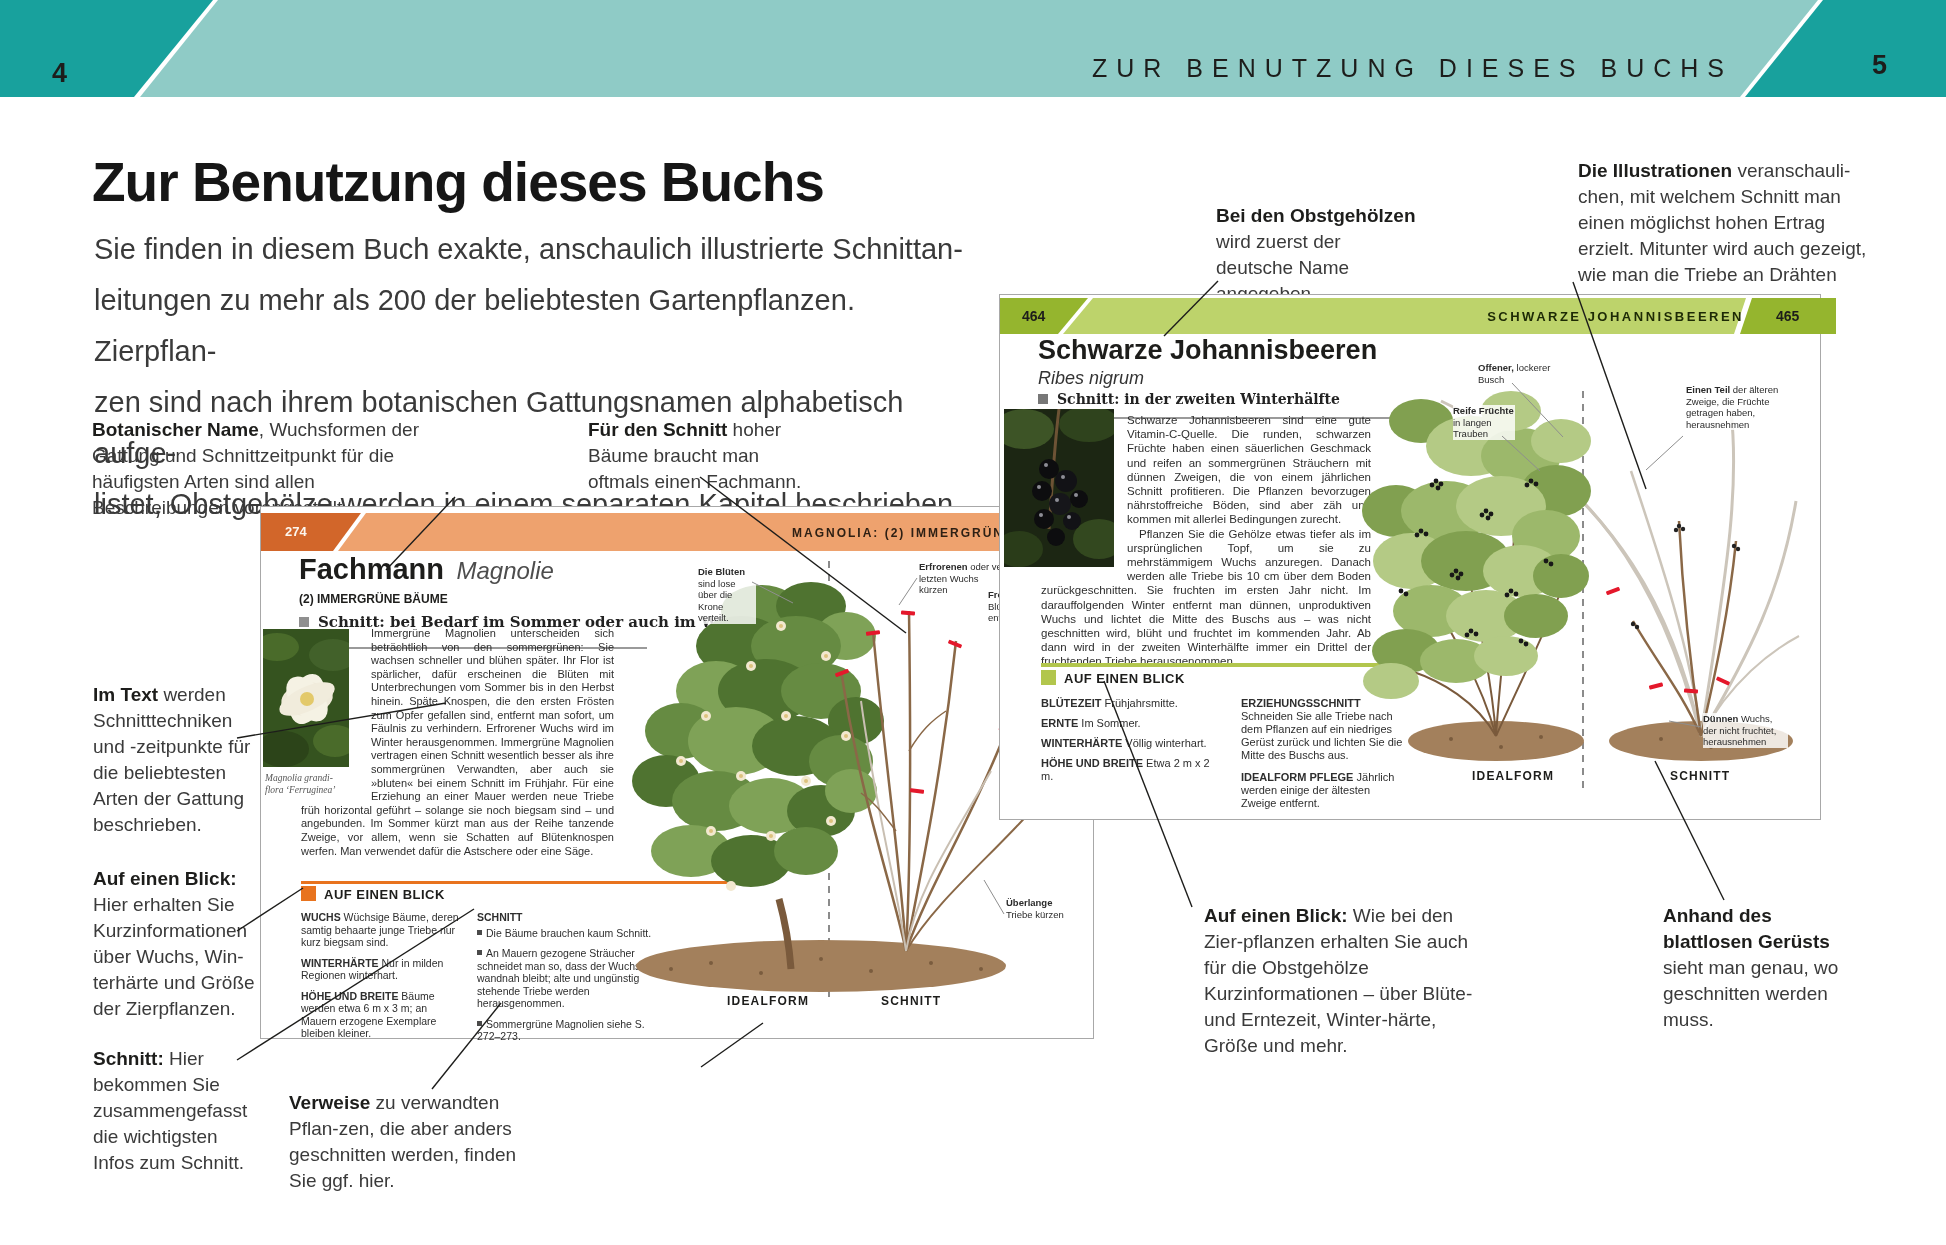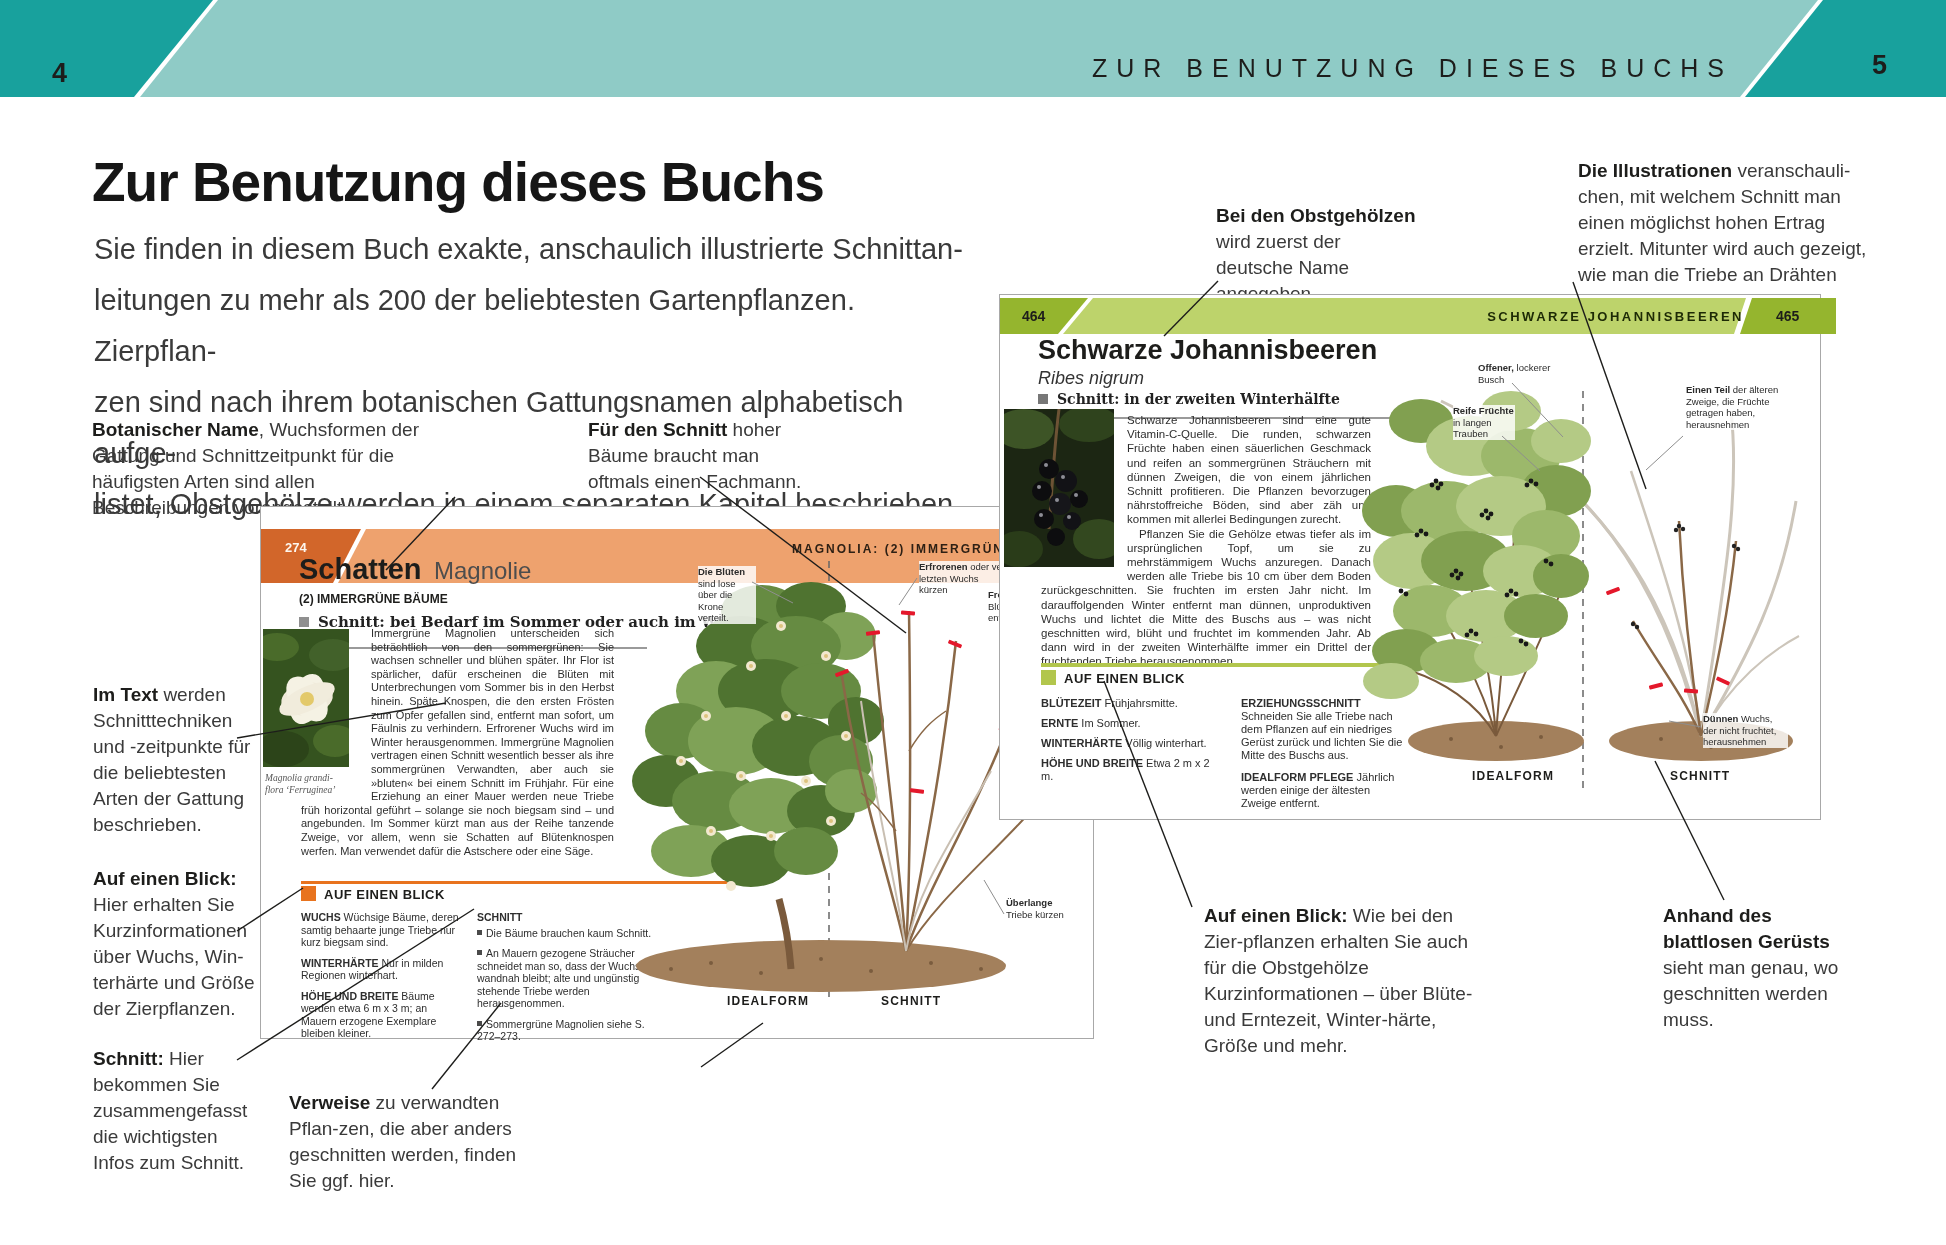--- a/index.html
+++ b/index.html
@@ -97,29 +97,29 @@
     <span class="b">Verweise</span><span> zu verwandten Pflan-zen, die aber anders geschnitten werden, finden Sie ggf. hier.</span>
   </div>
   <div class="abs ann" style="left:1204px;top:903px;width:276px;">
     <span class="b">Auf einen Blick:</span><span> Wie bei den Zier-pflanzen erhalten Sie auch für die Obstgehölze Kurzinformationen – über Blüte- und Erntezeit, Winter-härte, Größe und mehr.</span>
   </div>
   <div class="abs ann" style="left:1663px;top:903px;width:190px;">
     <span class="b">Anhand des blattlosen Gerüsts</span><span> sieht man genau, wo geschnitten werden muss.</span>
   </div>
 
   <div id="magcard" class="abs card">
-    <div class="cardband" style="top:6px;height:54px;margin-top:16px;">
+    <div class="cardband" style="top:6px;height:38px;">
       <div style="position:absolute;inset:0;background:#eea26e;clip-path:polygon(105px 0,100% 0,100% 100%,77px 100%);"></div>
       <div style="position:absolute;inset:0;background:#d2662a;clip-path:polygon(0 0,100px 0,72px 100%,0 100%);"></div>
       <div class="bandnum" style="left:24px;top:11px;font-size:13px;color:#fdf6ee;">274</div>
       <div style="position:absolute;left:400px;top:13px;width:343px;text-align:right;font-size:12px;font-weight:600;letter-spacing:2px;color:#2e2014;">MAGNOLIA: (2) IMMERGRÜN</div>
     </div>
     <div class="abs" style="left:38px;top:46px;">
-      <span style="font-size:29px;font-weight:bold;">Schatten</span>
-      <span style="font-size:24px;color:#4d4d4d;margin-left:8px;">Magnolie</span>
+      <span style="font-size:29px;font-weight:bold;">Fachmann</span>
+      <span style="font-size:24px;font-style:italic;color:#4d4d4d;margin-left:8px;">Magnolie</span>
     </div>
     <div class="abs" style="left:38px;top:85px;font-size:12px;font-weight:bold;">(2) IMMERGRÜNE BÄUME</div>
     <div class="schnittline" style="left:38px;top:106px;font-size:15px;">
       <span class="sqm"></span><span>Schnitt: bei Bedarf im Sommer oder auch im Winter</span>
     </div>
     <div class="rule" style="left:38px;top:140px;width:348px;"></div>
 
     <svg class="abs" style="left:2px;top:122px;" width="86" height="138">
       <rect width="86" height="138" fill="#35531f"></rect>
       <ellipse cx="14" cy="18" rx="22" ry="14" fill="#4a6b2a"></ellipse>

